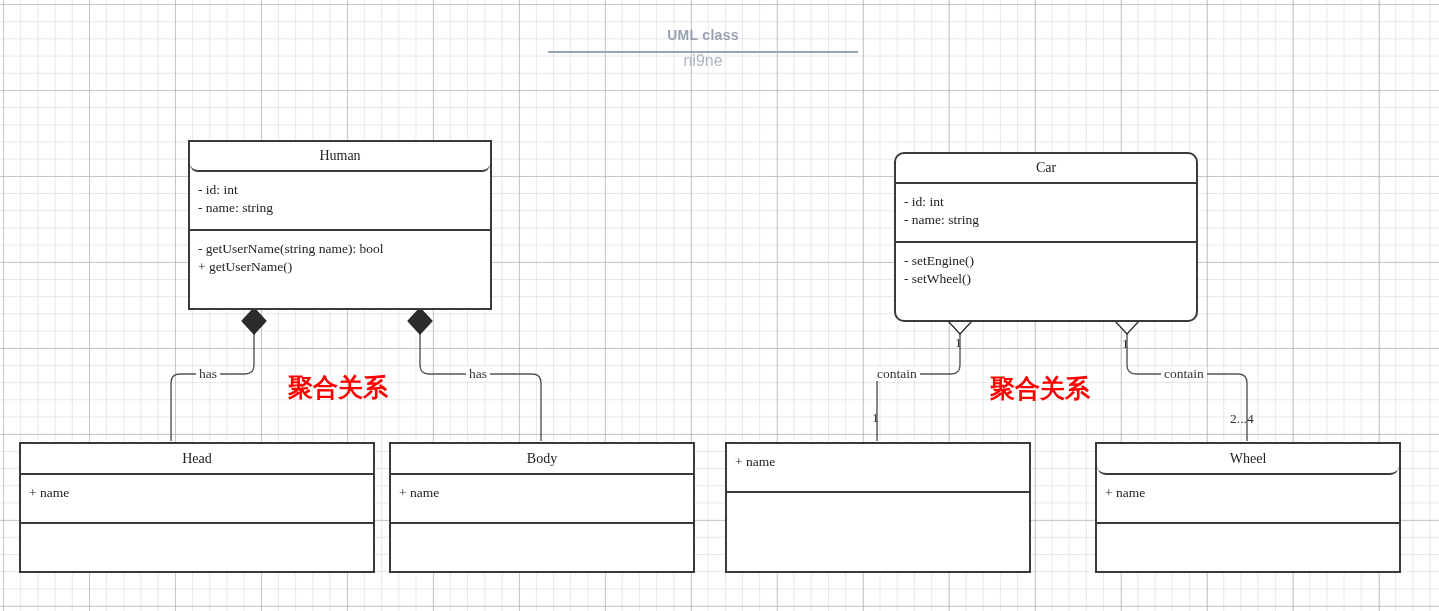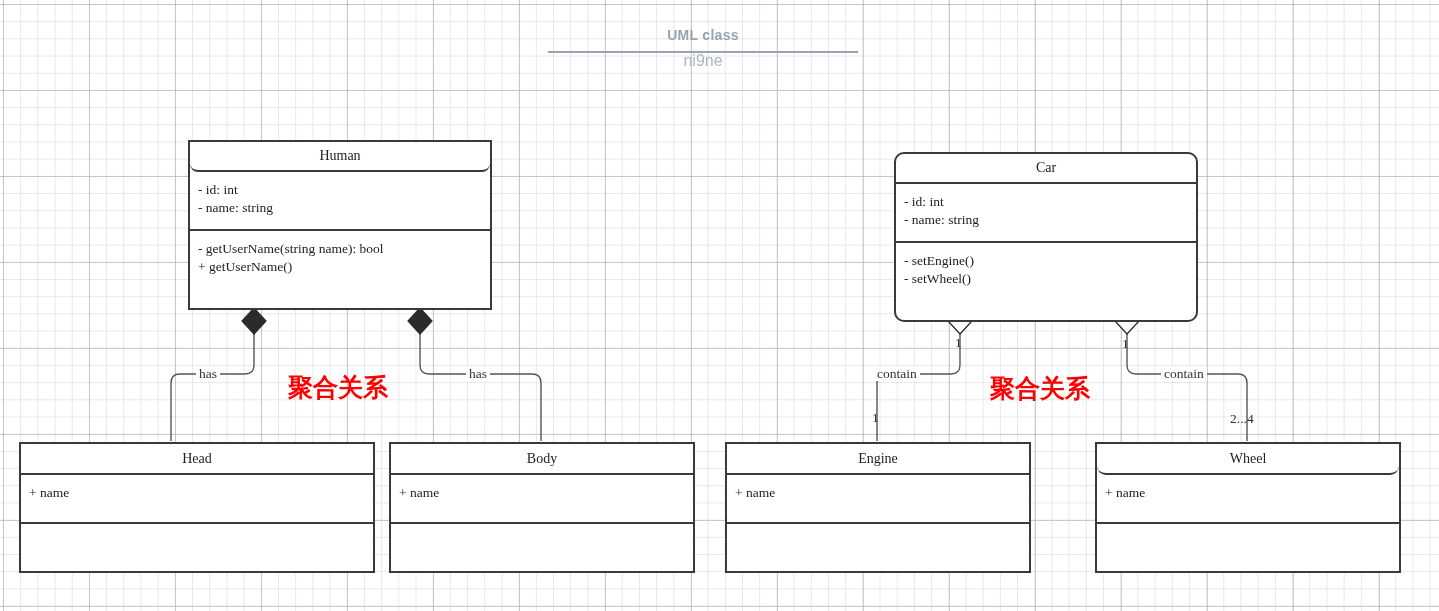--- a/index.html
+++ b/index.html
@@ -208,21 +208,20 @@
 
   <div class="uml-class" style="left:389px; top:442px; width:306px; height:131px;">
     <div class="uml-name" style="height:31px;">Body</div>
     <div class="uml-section uml-attrs" style="height:49px;">
       <div class="uml-row">+ name</div>
     </div>
     <div class="uml-section" style="height:47px;"></div>
   </div>
 
   <div class="uml-class" style="left:725px; top:442px; width:306px; height:131px;">
-    <div class="uml-name" style="height:31px;">Engine</div>
     <div class="uml-section uml-attrs" style="height:49px;">
       <div class="uml-row">+ name</div>
     </div>
     <div class="uml-section" style="height:47px;"></div>
   </div>
 
   <div class="uml-class" style="left:1095px; top:442px; width:306px; height:131px;">
     <div class="uml-name" style="height:31px;border-radius:9px;">Wheel</div>
     <div class="uml-section uml-attrs" style="height:49px;">
       <div class="uml-row">+ name</div>

